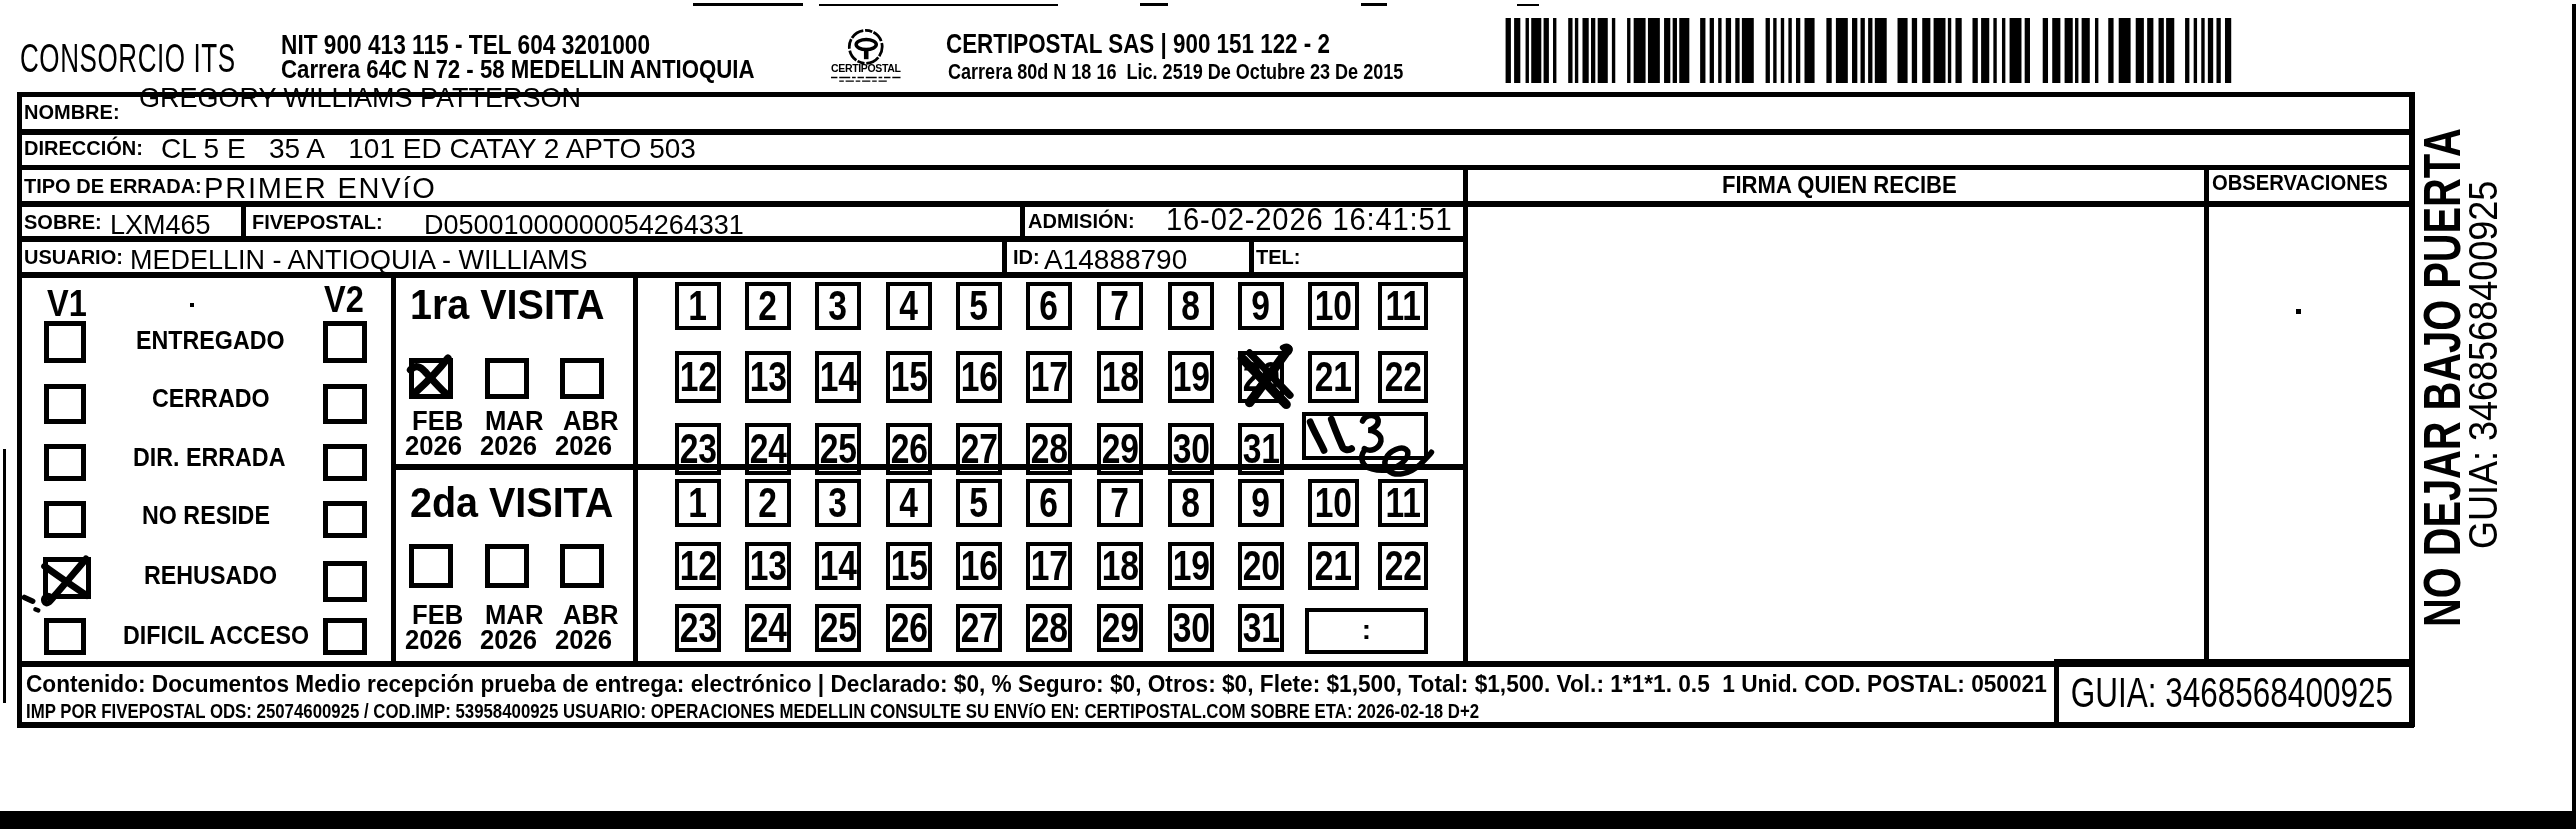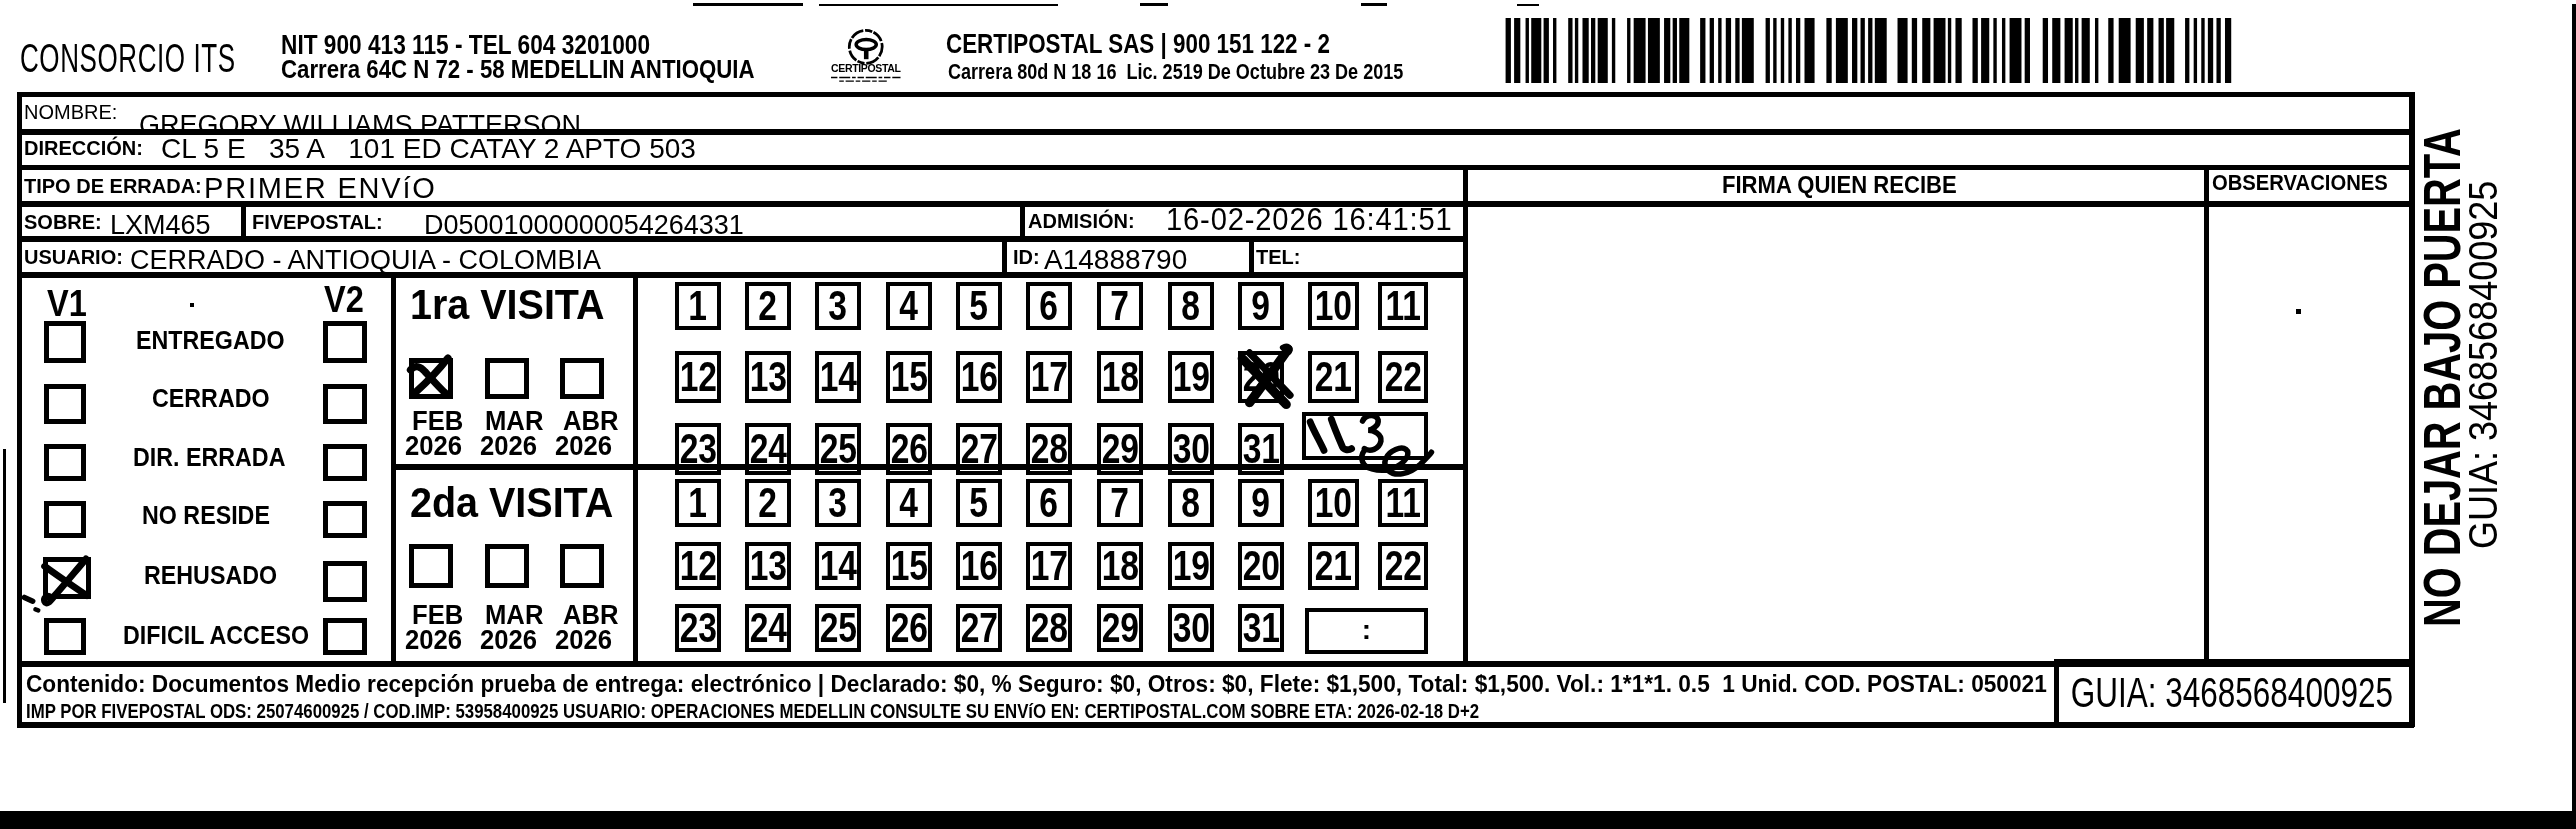--- a/index.html
+++ b/index.html
@@ -141,23 +141,23 @@
 <div style="position:absolute;left:241px;top:203px;width:4.6px;height:37px;background:#000;"></div>
 
 <div style="position:absolute;left:1020px;top:203px;width:4.6px;height:37px;background:#000;"></div>
 
 <div style="position:absolute;left:1002px;top:238px;width:4.6px;height:38px;background:#000;"></div>
 
 <div style="position:absolute;left:1249px;top:238px;width:4.6px;height:38px;background:#000;"></div>
 
 <div style="position:absolute;left:2054px;top:661px;width:4.6px;height:64px;background:#000;"></div>
 
-<div style="position:absolute;left:24px;top:101px;font-size:20px;font-weight:normal;white-space:pre;">NOMBRE:</div>
-
-<div style="position:absolute;left:139px;top:110px;font-size:27px;font-weight:normal;white-space:pre;">GREGORY WILLIAMS PATTERSON</div>
+<div style="position:absolute;left:24px;top:101px;font-size:20px;font-weight:bold;white-space:pre;">NOMBRE:</div>
+
+<div style="position:absolute;left:139px;top:83px;font-size:27px;font-weight:normal;white-space:pre;">GREGORY WILLIAMS PATTERSON</div>
 
 <div style="position:absolute;left:24px;top:137px;font-size:20px;font-weight:bold;white-space:pre;">DIRECCIÓN:</div>
 
 <div style="position:absolute;left:161px;top:133px;font-size:28px;font-weight:normal;white-space:pre;">CL 5 E&nbsp;&nbsp;&nbsp;35 A&nbsp;&nbsp;&nbsp;101 ED CATAY 2 APTO 503</div>
 
 <div style="position:absolute;left:24px;top:175px;font-size:20px;font-weight:bold;white-space:pre;">TIPO DE ERRADA:</div>
 
 <div style="position:absolute;left:204px;top:172px;font-size:29px;font-weight:normal;white-space:pre;letter-spacing:1.8px;">PRIMER ENVíO</div>
 
 <div style="position:absolute;left:24px;top:211px;font-size:20px;font-weight:bold;white-space:pre;">SOBRE:</div>
@@ -167,21 +167,21 @@
 <div style="position:absolute;left:252px;top:211px;font-size:20px;font-weight:bold;white-space:pre;">FIVEPOSTAL:</div>
 
 <div style="position:absolute;left:424px;top:210px;font-size:27px;font-weight:normal;white-space:pre;">D05001000000054264331</div>
 
 <div style="position:absolute;left:1028px;top:210px;font-size:20px;font-weight:bold;white-space:pre;">ADMISIÓN:</div>
 
 <div style="position:absolute;left:1166px;top:202px;font-size:31px;font-weight:normal;white-space:pre;transform:scaleX(0.94);transform-origin:0 0;letter-spacing:0.9px;">16-02-2026 16:41:51</div>
 
 <div style="position:absolute;left:24px;top:246px;font-size:20px;font-weight:bold;white-space:pre;">USUARIO:</div>
 
-<div style="position:absolute;left:130px;top:245px;font-size:27px;font-weight:normal;white-space:pre;">CERRADO - ANTIOQUIA - COLOMBIA</div>
+<div style="position:absolute;left:130px;top:245px;font-size:27px;font-weight:normal;white-space:pre;">MEDELLIN - ANTIOQUIA - WILLIAMS</div>
 
 <div style="position:absolute;left:1013px;top:246px;font-size:20px;font-weight:bold;white-space:pre;">ID:</div>
 
 <div style="position:absolute;left:1044px;top:244px;font-size:28px;font-weight:normal;white-space:pre;">A14888790</div>
 
 <div style="position:absolute;left:1256px;top:246px;font-size:20px;font-weight:bold;white-space:pre;">TEL:</div>
 
 <div style="position:absolute;left:1722px;top:171px;font-size:24px;font-weight:bold;white-space:pre;transform:scaleX(0.92);transform-origin:0 0;">FIRMA QUIEN RECIBE</div>
 
 <div style="position:absolute;left:2212px;top:170px;font-size:22px;font-weight:bold;white-space:pre;transform:scaleX(0.92);transform-origin:0 0;">OBSERVACIONES</div>

